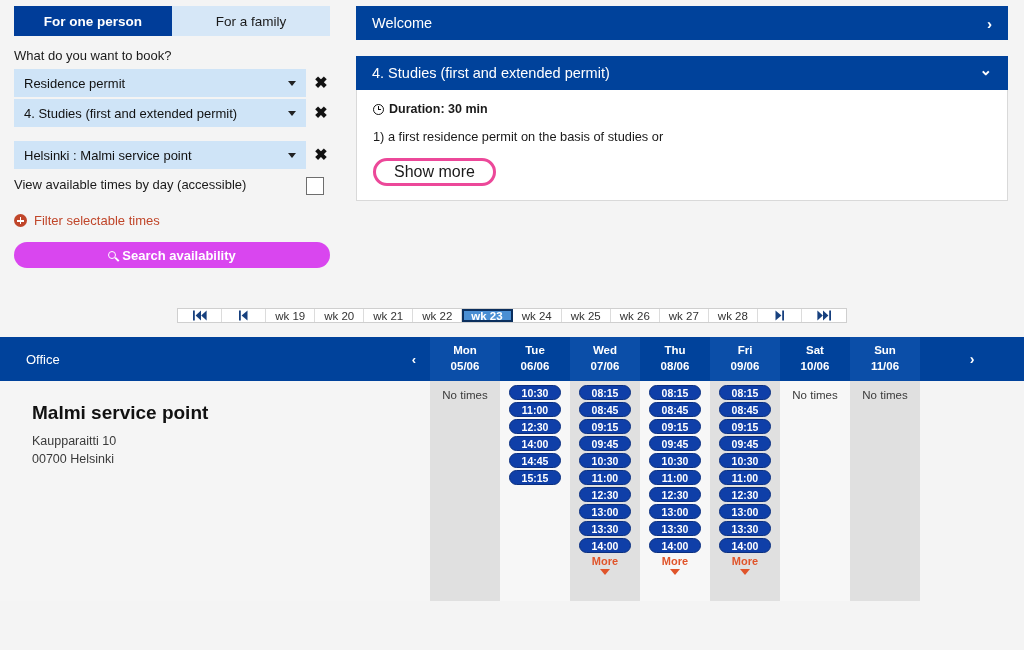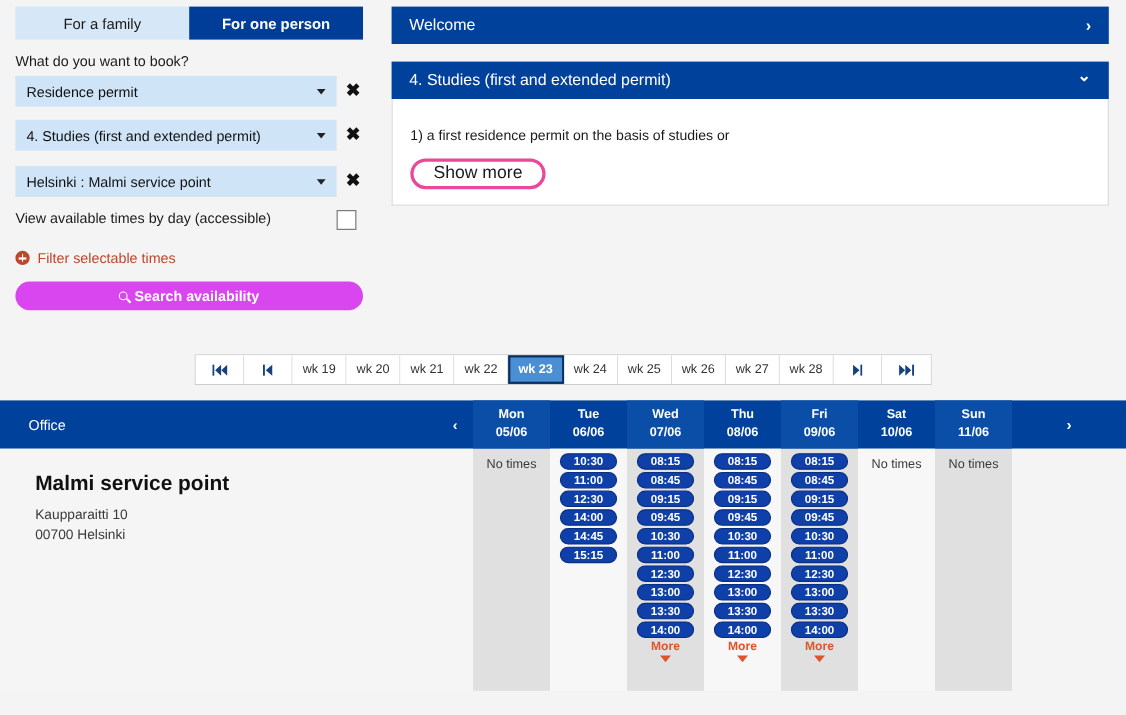--- a/index.html
+++ b/index.html
@@ -23,21 +23,21 @@
   .tab {
     flex:1; display:flex; align-items:center; justify-content:center;
     font-size:13.5px; font-weight:bold; cursor:pointer;
     border:none;
   }
   .tab.active { background:#003d99; color:#ffffff; }
   .tab.inactive { background:#d6e7f7; color:#1a1a1a; font-weight:normal; }
 
   .q-label { margin:12px 0 6px 0; font-size:13px; color:#1a1a1a; }
 
-  .select-row { display:flex; align-items:center; margin-bottom:12px; }
+  .select-row { display:flex; align-items:center; margin-bottom:2px; }
   .select-box {
     width:292px; height:28px;
     background:#cfe4f7;
     display:flex; align-items:center; justify-content:space-between;
     padding:0 10px;
     font-size:13px; color:#111; cursor:pointer;
   }
   .sel-caret {
     width:0;height:0;border-left:4px solid transparent;border-right:4px solid transparent;
     border-top:5px solid #222; margin-left:6px;
@@ -114,21 +114,21 @@
   .svc-p2 { margin:13px 0 0 0; font-size:12.8px; color:#1a1a1a; }
   .show-more {
     margin-top:14px; height:28px; padding:0 18px;
     border:3px solid #ec4899; border-radius:14px; background:#fff;
     font-size:16px; cursor:pointer; font-family:"Liberation Sans", sans-serif;
     color:#1a1a1a;
   }
 
   
   #weeknav-wrap { display:flex; justify-content:center; margin-top:40px; }
-  .weeknav { display:flex; background:#fff; border:1px solid #cfcfcf; height:28px; }
+  .weeknav { display:flex; background:#fff; border:1px solid #cfcfcf; height:15px; }
   .wk {
     min-width:46px; padding:0 9px;
     display:flex;align-items:center;justify-content:center;
     font-size:11.5px; color:#333; border-right:1px solid #dcdcdc;
     cursor:pointer; background:#fff;
   }
   .wk:last-child{ border-right:none; }
   .wk.nav { min-width:44px; color:#17407e; font-size:12px; }
   .wk.current {
     background:#4a8fd4; color:#fff; font-weight:bold;
@@ -186,22 +186,22 @@
   }
 </style>
 </head>
 <body>
 
 <div id="top-area">
 
   <div id="left-col">
 
     <div class="tabs">
+      <div class="tab active">For one person</div>
       <div class="tab inactive">For a family</div>
-      <div class="tab active">For one person</div>
     </div>
 
     <div class="q-label">What do you want to book?</div>
 
     <div class="select-row">
       <div class="select-box">
         <span>Residence permit</span>
         <span class="sel-caret"></span>
       </div>
       <div class="clear-x">✖</div>
@@ -247,20 +247,24 @@
         <span class="chev">›</span>
       </div>
     </div>
 
     <div>
       <div class="panel-bar">
         <span>4. Studies (first and extended permit)</span>
         <span class="chev" style="margin-top:-7px;">⌄</span>
       </div>
       <div class="svc-body">
+        <div class="dur-line">
+          <span class="clock"></span>
+          <span>Duration: 30 min</span>
+        </div>
         <p class="svc-p2">1) a first residence permit on the basis of studies or</p>
         <button class="show-more">Show more</button>
       </div>
     </div>
   </div>
 </div>
 
 <div id="weeknav-wrap">
   <div class="weeknav">
     <div class="wk nav">

